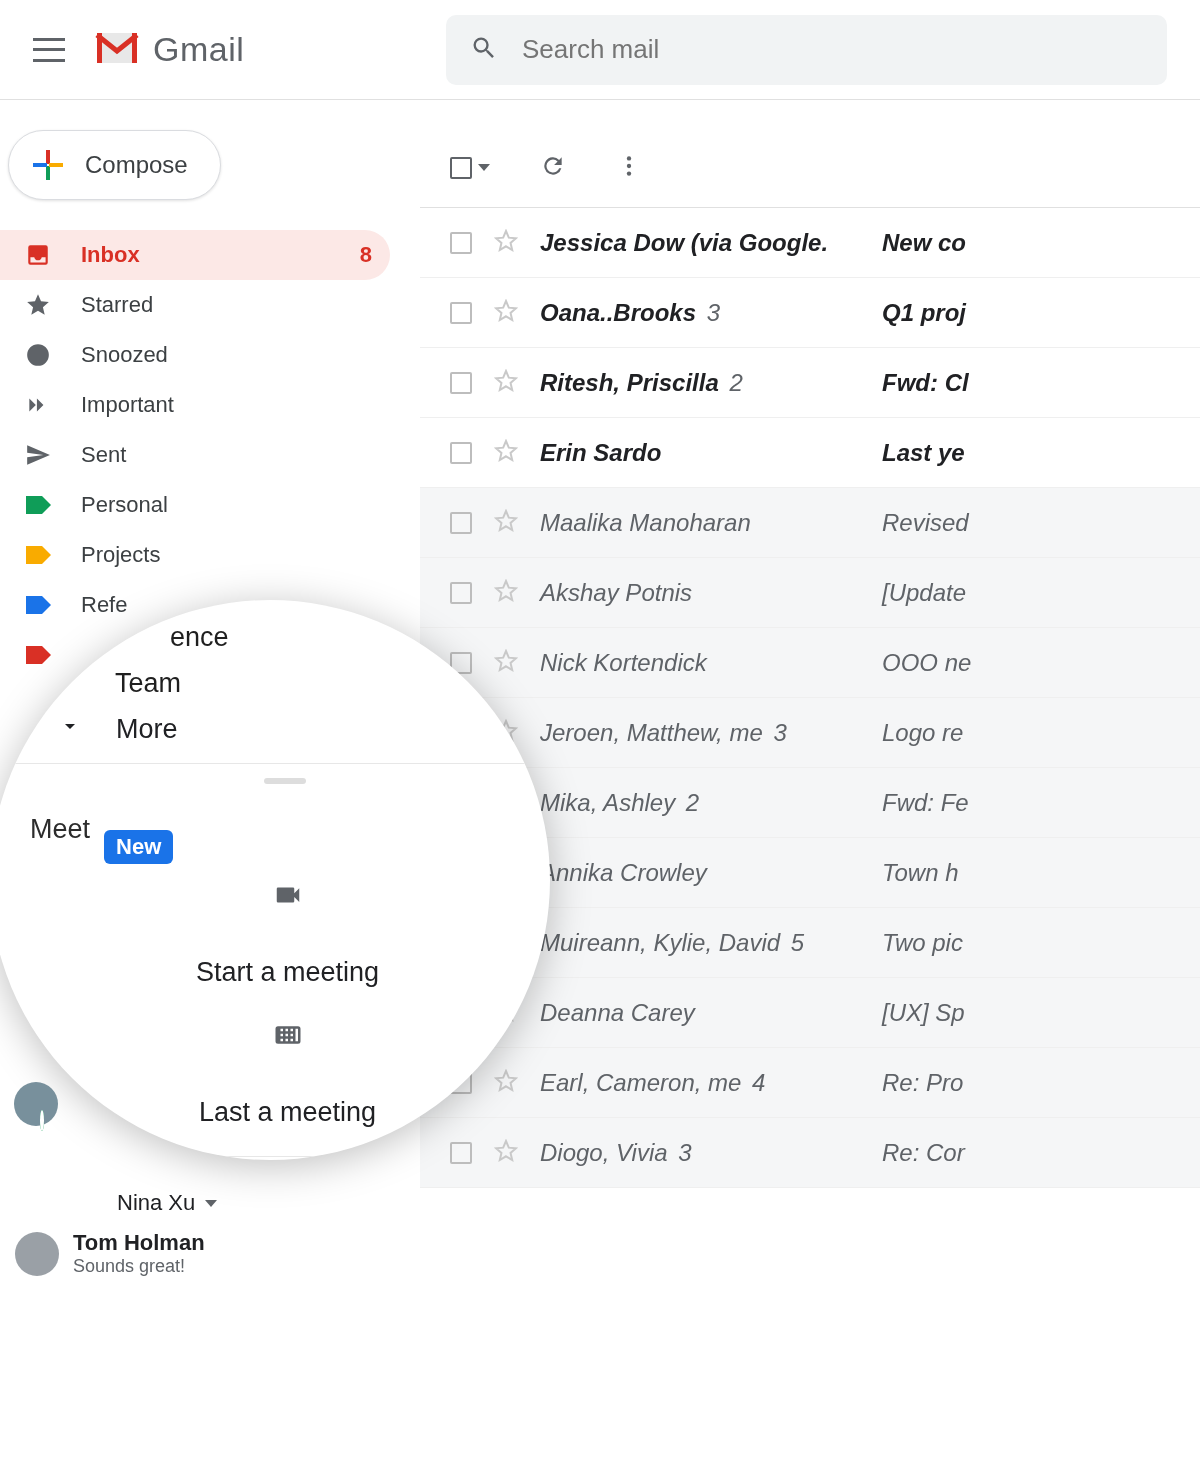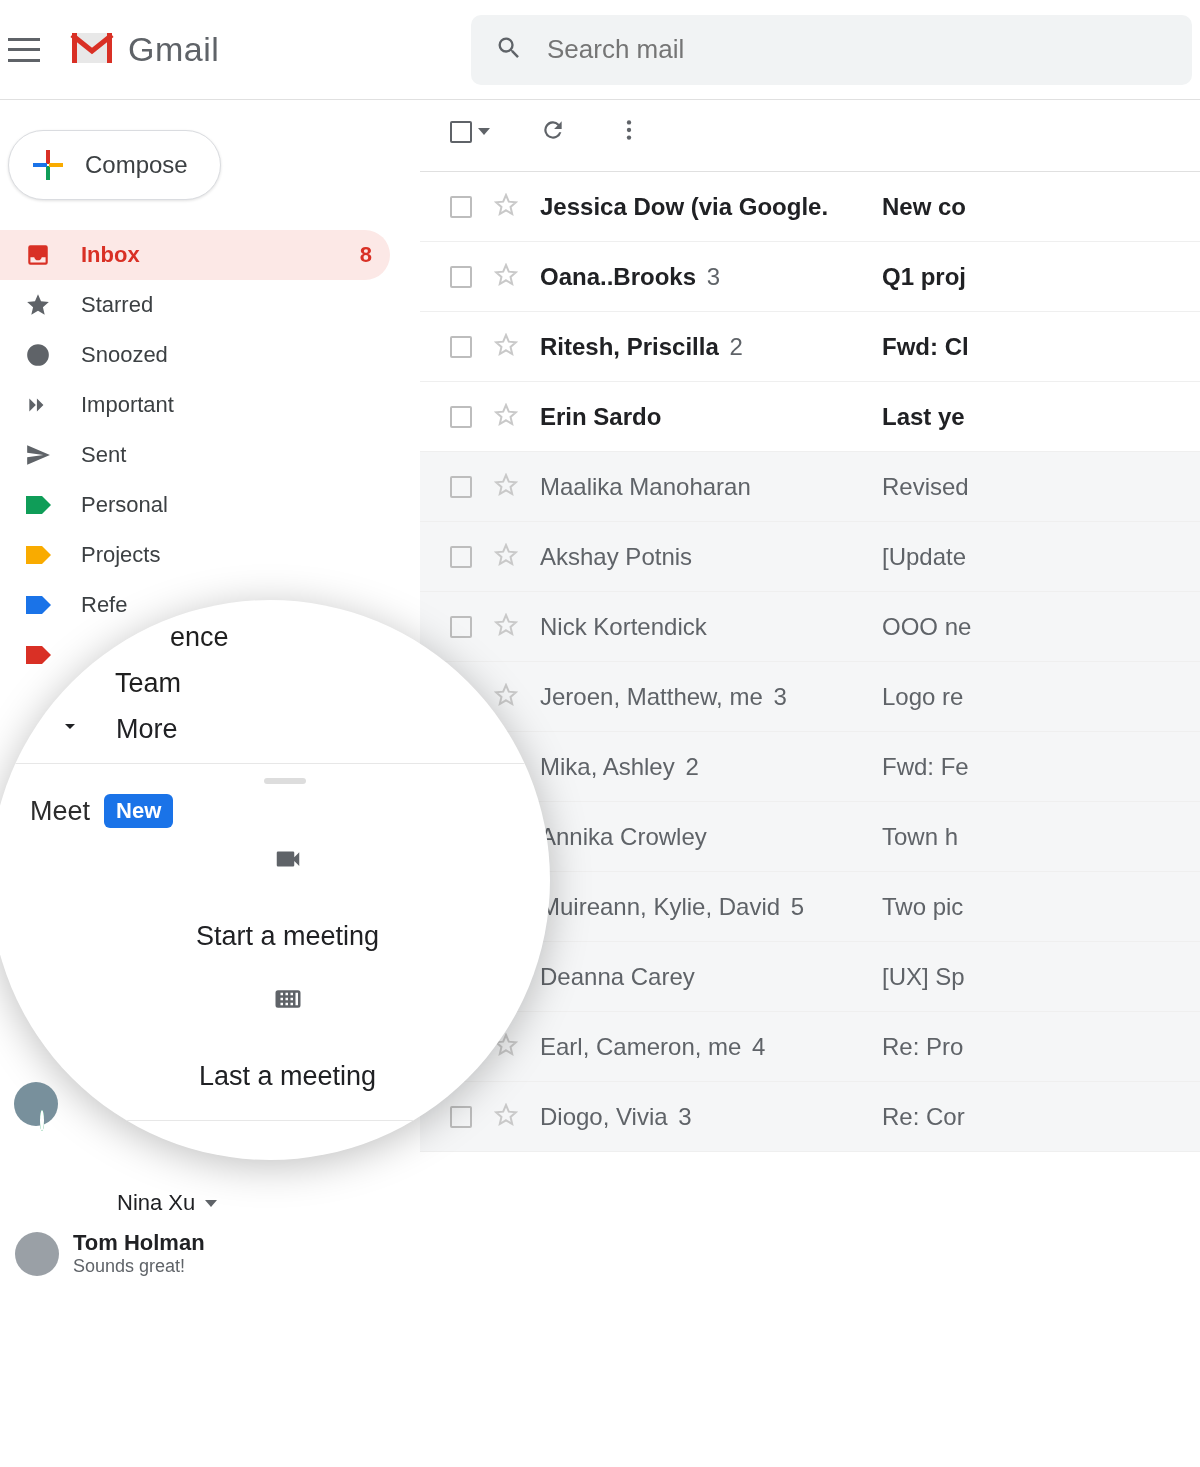--- a/index.html
+++ b/index.html
@@ -1,18 +1,18 @@
 <!DOCTYPE html>
 <html><head>
 <meta charset="utf-8">
 <style>
   * { box-sizing: border-box; margin: 0; padding: 0; }
   html, body { width: 1200px; height: 1467px; font-family: "Google Sans", Arial, sans-serif; background:#fff; color:#202124; overflow:hidden; }
   
-  .header { display:flex; align-items:center; height:100px; padding:0 8px; border-bottom:1px solid #e0e0e0; }
+  .header { display:flex; align-items:center; height:100px; padding:0 33px; border-bottom:1px solid #e0e0e0; }
   .hamburger { width:32px; height:24px; display:flex; flex-direction:column; justify-content:space-between; margin-right:30px; cursor:pointer;}
   .hamburger span{ display:block; height:3px; background:#5f6368; width:100%; }
   .logo { display:flex; align-items:center; gap:14px; }
   .logo-text { font-size:34px; color:#5f6368; letter-spacing:0.5px;}
   .search-wrap{ margin-left:auto; flex:1; max-width:770px; }
   .search { display:flex; align-items:center; background:#f1f3f4; border-radius:10px; height:70px; padding:0 24px; margin-left:49px;}
   .search input { border:none; background:transparent; font-size:26px; color:#5f6368; outline:none; width:100%; }
   .search-icon svg{ width:28px; height:28px; fill:#5f6368; margin-right:24px;}
   
   .sidebar { position:absolute; left:0; top:110px; width:390px; padding-top:20px;}
@@ -22,21 +22,21 @@
   .nav-item{ display:flex; align-items:center; height:50px; padding:0 18px 0 25px; border-radius:0 25px 25px 0; cursor:pointer; font-size:22px; color:#3c4043; gap:30px;}
   .nav-item.active{ background:#fce8e6; color:#d93025; font-weight:600;}
   .nav-item .icon{ width:26px; height:26px; display:flex; align-items:center; justify-content:center;}
   .nav-item svg{ width:26px; height:26px; fill:#5f6368;}
   .nav-item.active svg{ fill:#d93025;}
   .nav-count{ margin-left:auto; font-weight:700;}
   .tag-shape{ width:24px; height:18px; position:relative;}
   .tag-shape::before{content:""; position:absolute; left:0; top:0; width:16px; height:18px; background:var(--c);}
   .tag-shape::after{content:""; position:absolute; left:16px; top:0; border-top:9px solid transparent; border-bottom:9px solid transparent; border-left:9px solid var(--c);}
   
-  .main{ position:absolute; left:420px; top:92px; right:0;}
+  .main{ position:absolute; left:420px; top:128px; right:0;font-style:italic;}
   .toolbar{ display:flex; align-items:center; gap:50px; height:80px; padding-left:30px; border-bottom:1px solid #e0e0e0;}
   .chk-outer{ display:flex; align-items:center; gap:6px;}
   .chk{ width:22px; height:22px; border:2.5px solid #5f6368; border-radius:2px;}
   .caret{ width:0; height:0; border-left:6px solid transparent; border-right:6px solid transparent; border-top:7px solid #5f6368;}
   .toolbar svg{ width:26px;height:26px; fill:#5f6368;}
   .mrow{ display:flex; align-items:center; height:70px; border-bottom:1px solid #efefef; padding-left:30px; gap:22px; cursor:pointer;}
   .mrow.read{ background:#f5f6f7;}
   .mrow .chk{ border-color:#bdbdbd;}
   .star svg{ width:24px; height:24px; fill:none; stroke:#c9c9c9; stroke-width:2;}
   .sender{ width:320px; font-size:24px; font-weight:700; color:#202124;}
@@ -47,21 +47,21 @@
   
   .zoom{ position:absolute; left:-10px; top:600px; width:560px; height:560px; border-radius:50%; background:#fff; box-shadow:0 6px 40px rgba(0,0,0,0.25); overflow:hidden;}
   .zoom-inner{ padding:28px 20px 0 50px;}
   .z-label{ font-size:27px; color:#1f1f1f; padding-left:75px; margin-bottom:15px;}
   .z-more{ display:flex; align-items:center; gap:34px; padding-left:18px; font-size:27px; margin-bottom:18px;}
   .z-more svg{ width:24px;height:24px; fill:#202124;}
   .z-divider{ height:1px; background:#e7e7e7; margin:4px -20px 14px -50px;}
   .z-handle{ width:42px; height:6px; background:#dddddd; border-radius:3px; margin:0 auto 10px;}
   .meet-row{ display:flex; align-items:center; gap:14px; padding-left: -50px; margin-left:-10px;}
   .meet-title{ font-size:27px; color:#2c2c2c;}
-  .badge{ background:#1a73e8; color:#fff; padding:4px 12px; border-radius:6px; font-size:22px; font-weight:600;}
+  .badge{ background:#1a73e8; color:#fff; padding:4px 12px; border-radius:6px; font-size:22px; font-weight:600;margin-top:36px;}
   .meet-item{ display:flex; align-items:center; gap:40px; padding:16px 0 16px 5px; font-size:27px; cursor:pointer;flex-direction:column;}
   .meet-item svg{ width:34px; height:30px; fill:#5f6368;}
   .chat-title{ font-size:27px; color:#333; margin-top:16px; margin-left:-10px;}
   
   .under{ position:absolute; left:15px; top:1148px;margin-top:42px;}
   .nina{ display:flex; align-items:center; gap:10px; font-size:22px; margin-left:102px;}
   .nina .caret{ border-top-color:#5f6368;}
   .contact{ display:flex; align-items:center; gap:14px; margin-top:14px;}
   .avatar{ width:44px; height:44px; border-radius:50%; background:#9aa0a6; display:inline-block;}
   .presence{ width:14px;height:14px;border-radius:50%; background:#0f9d58; border:2px solid #fff; margin-left:-18px; margin-top:30px;}

